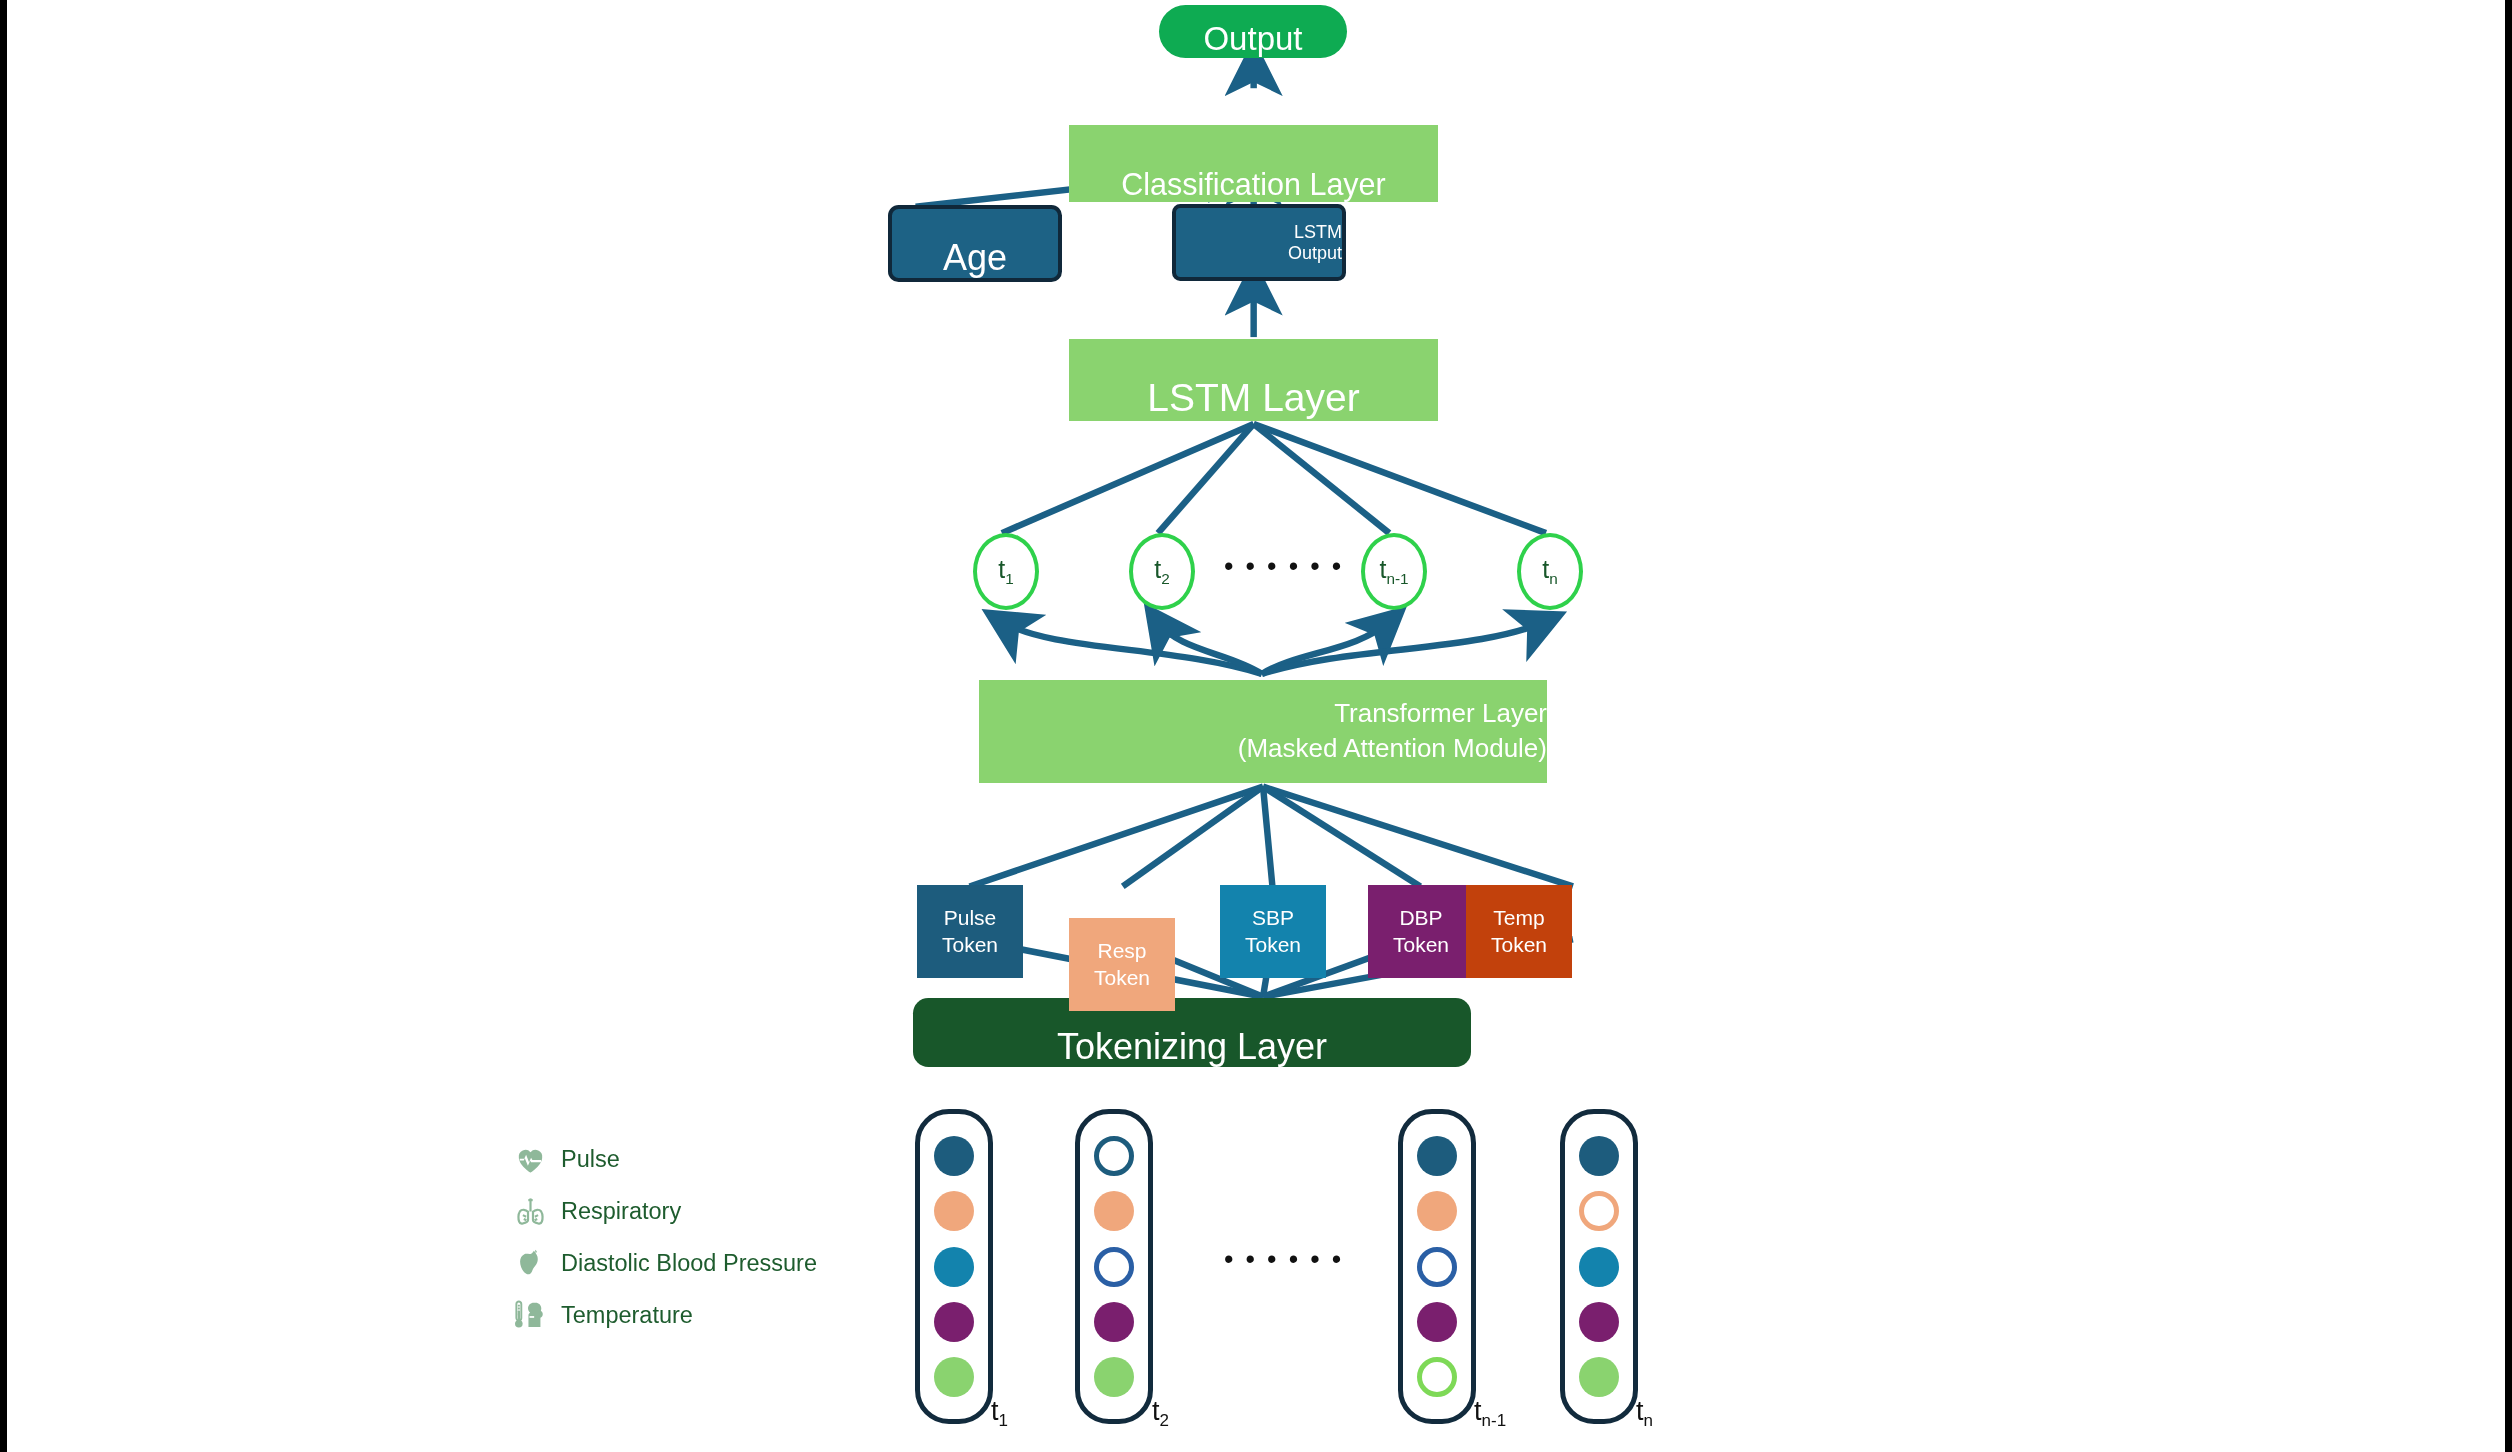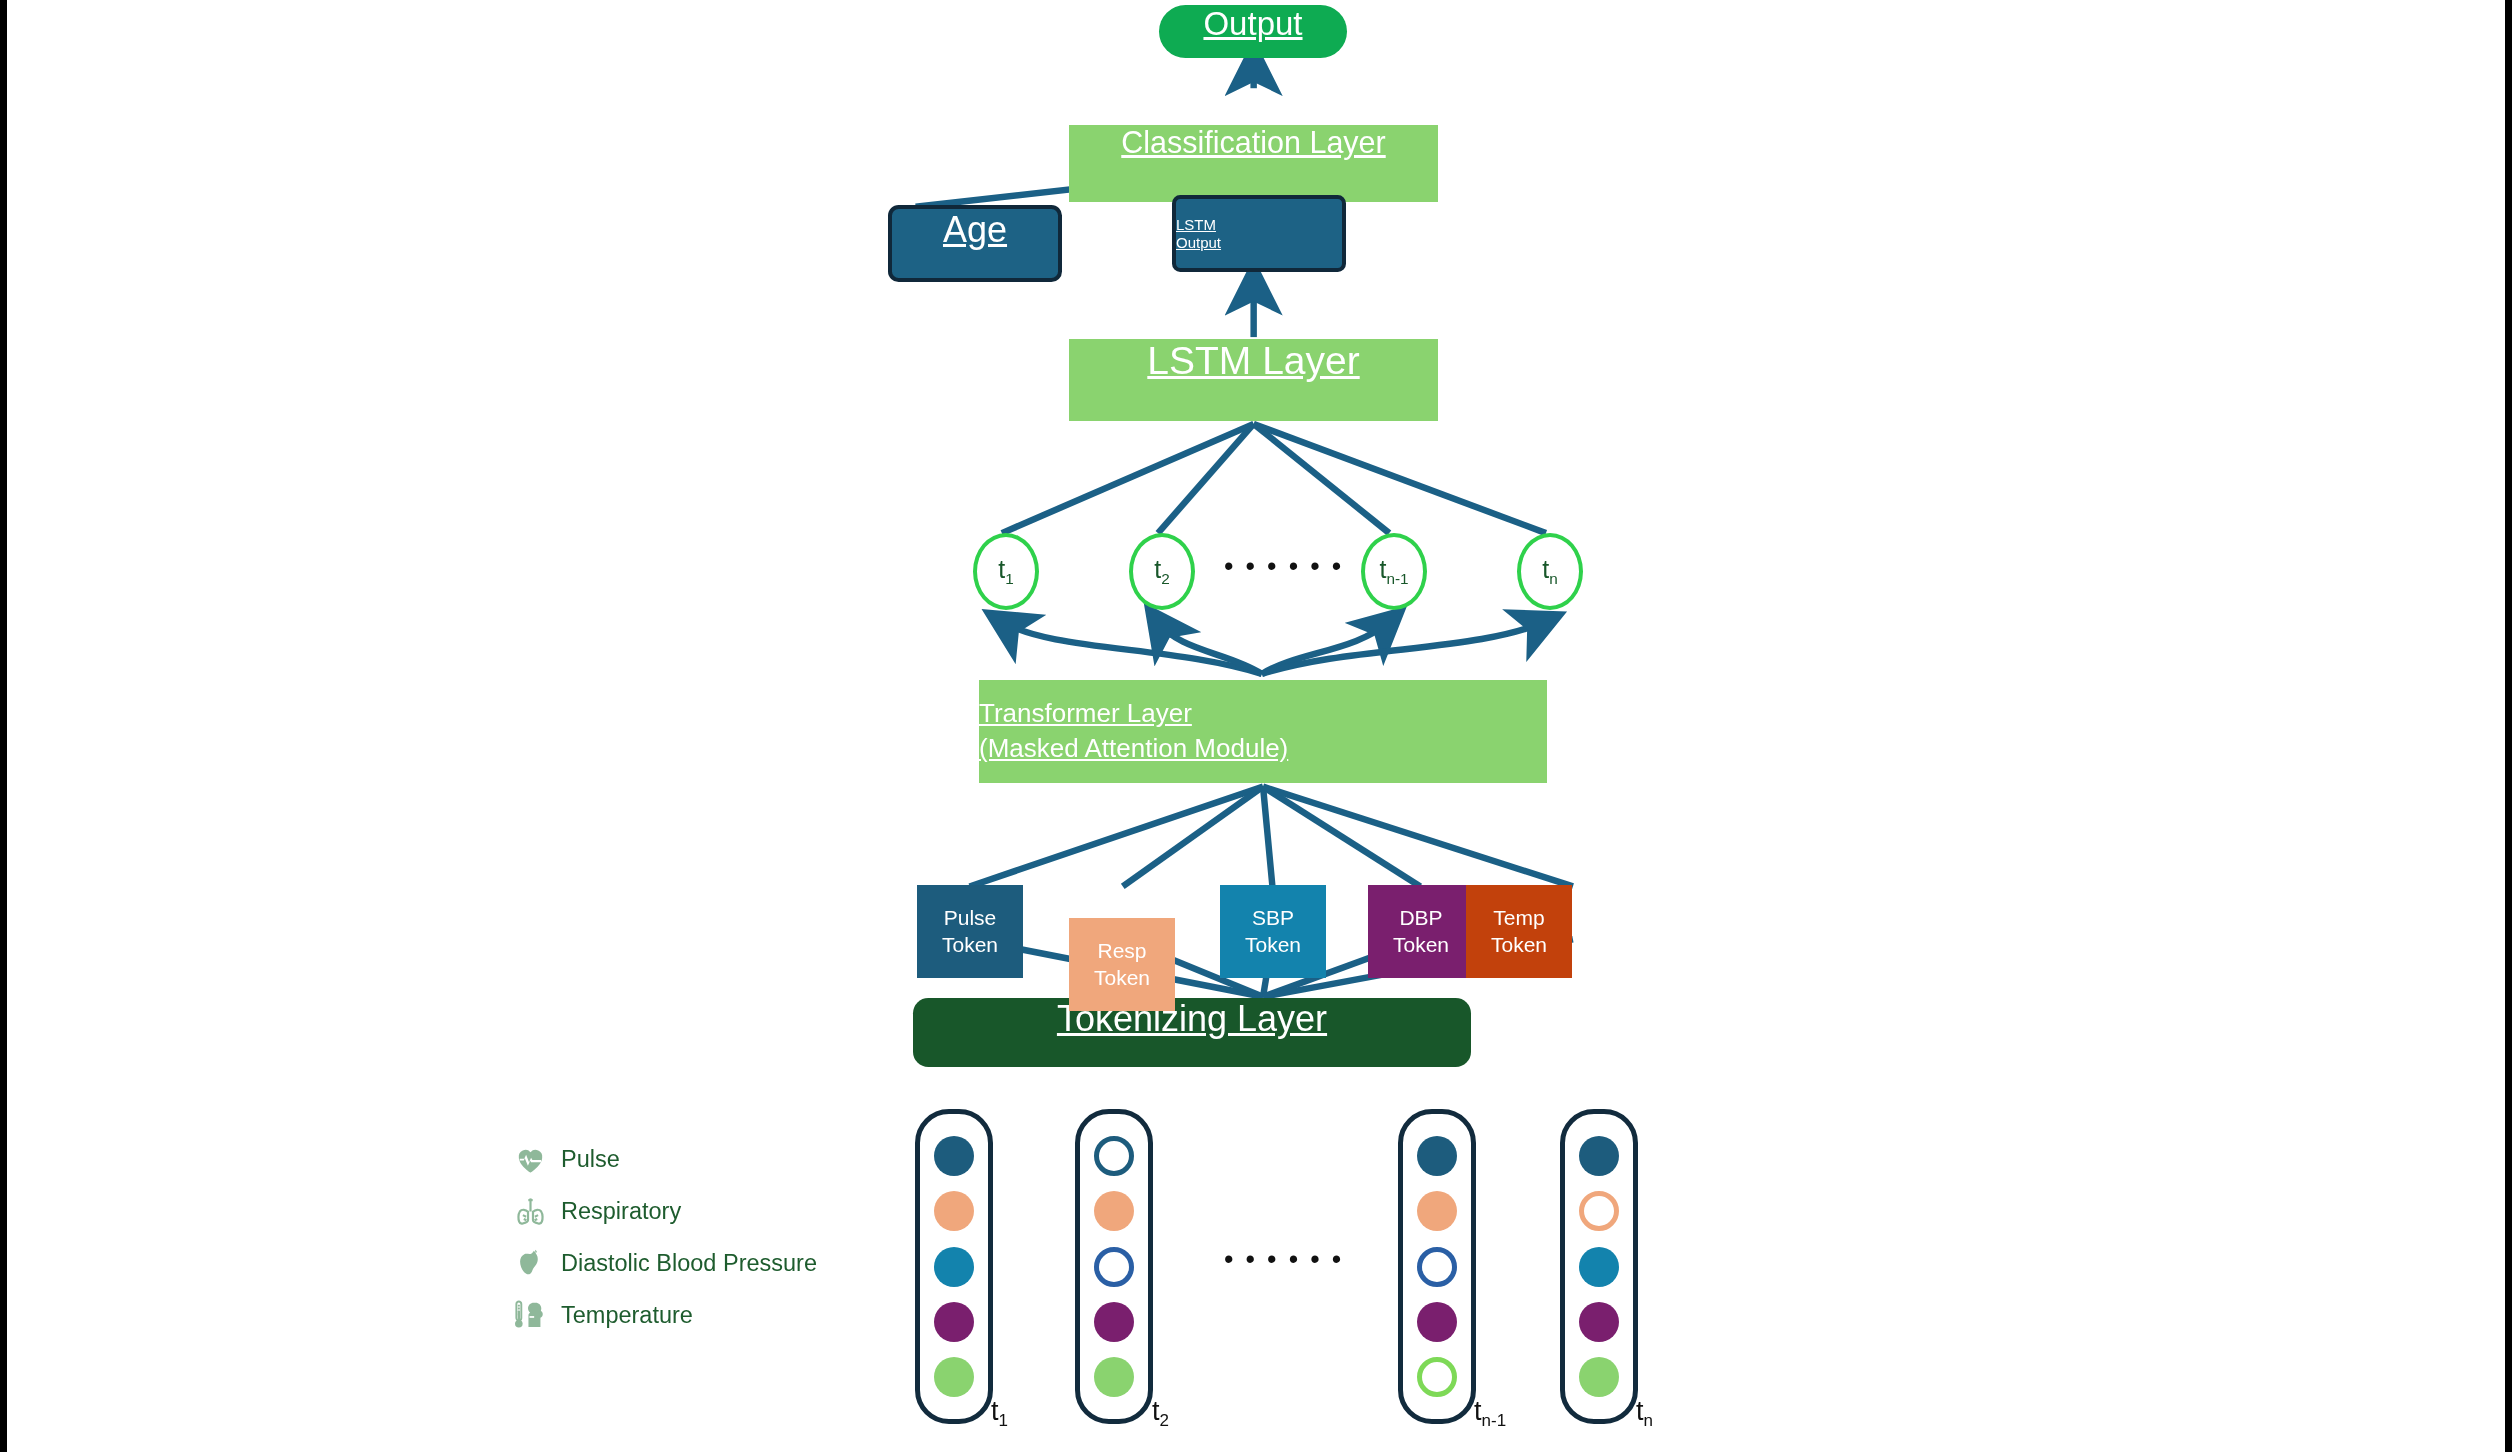--- a/index.html
+++ b/index.html
@@ -9,39 +9,39 @@
     background:#ffffff;
     font-family:"Liberation Sans", sans-serif;
     overflow:hidden;
   }
   .edgebar{position:absolute;top:0;bottom:0;width:7px;background:#000;z-index:50;}
   .edgebar.left{left:0;}
   .edgebar.right{right:0;}
 
   #svglayer{position:absolute;left:0;top:0;width:2512px;height:1453px;z-index:1;}
 
-  .node{position:absolute;z-index:3;display:flex;align-items:flex-start;justify-content:center;
-        text-align:center;color:#fff;line-height:1.15;text-decoration:underline;}
+  .node{position:absolute;z-index:3;display:flex;align-items:flex-end;justify-content:center;
+        text-align:center;color:#fff;line-height:1.15;}
 
   
   .output-pill{
     left:1159px;top:4.7px;width:188px;height:53px;
     background:#0eab52;border-radius:27px;font-size:33px;
   }
   .classification{
     left:1069px;top:89px;width:369px;height:77px;
     background:#8ad36f;font-size:30.5px;margin-top:36px;
   }
   .age-box{
     left:888px;top:205px;width:166px;height:69px;
     background:#1d6285;border:4.1px solid #10283a;border-radius:10.6px;font-size:36px;
   }
   .lstm-output-box{
-    left:1172px;top:195px;width:166px;height:69px;
-    background:#1d6285;border:4.1px solid #10283a;border-radius:8.2px;font-size:15px;
+    left:1172px;top:204px;width:166px;height:69px;
+    background:#1d6285;border:4.1px solid #10283a;border-radius:8.2px;font-size:18px;
     flex-direction:column;
   }
   .lstm-layer{
     left:1069px;top:339px;width:369px;height:82px;
     background:#8ad36f;font-size:39px;
   }
   .transformer{
     left:979px;top:680px;width:568px;height:103px;
     background:#8ad36f;font-size:26px;flex-direction:column;gap:5.9px;
   }

